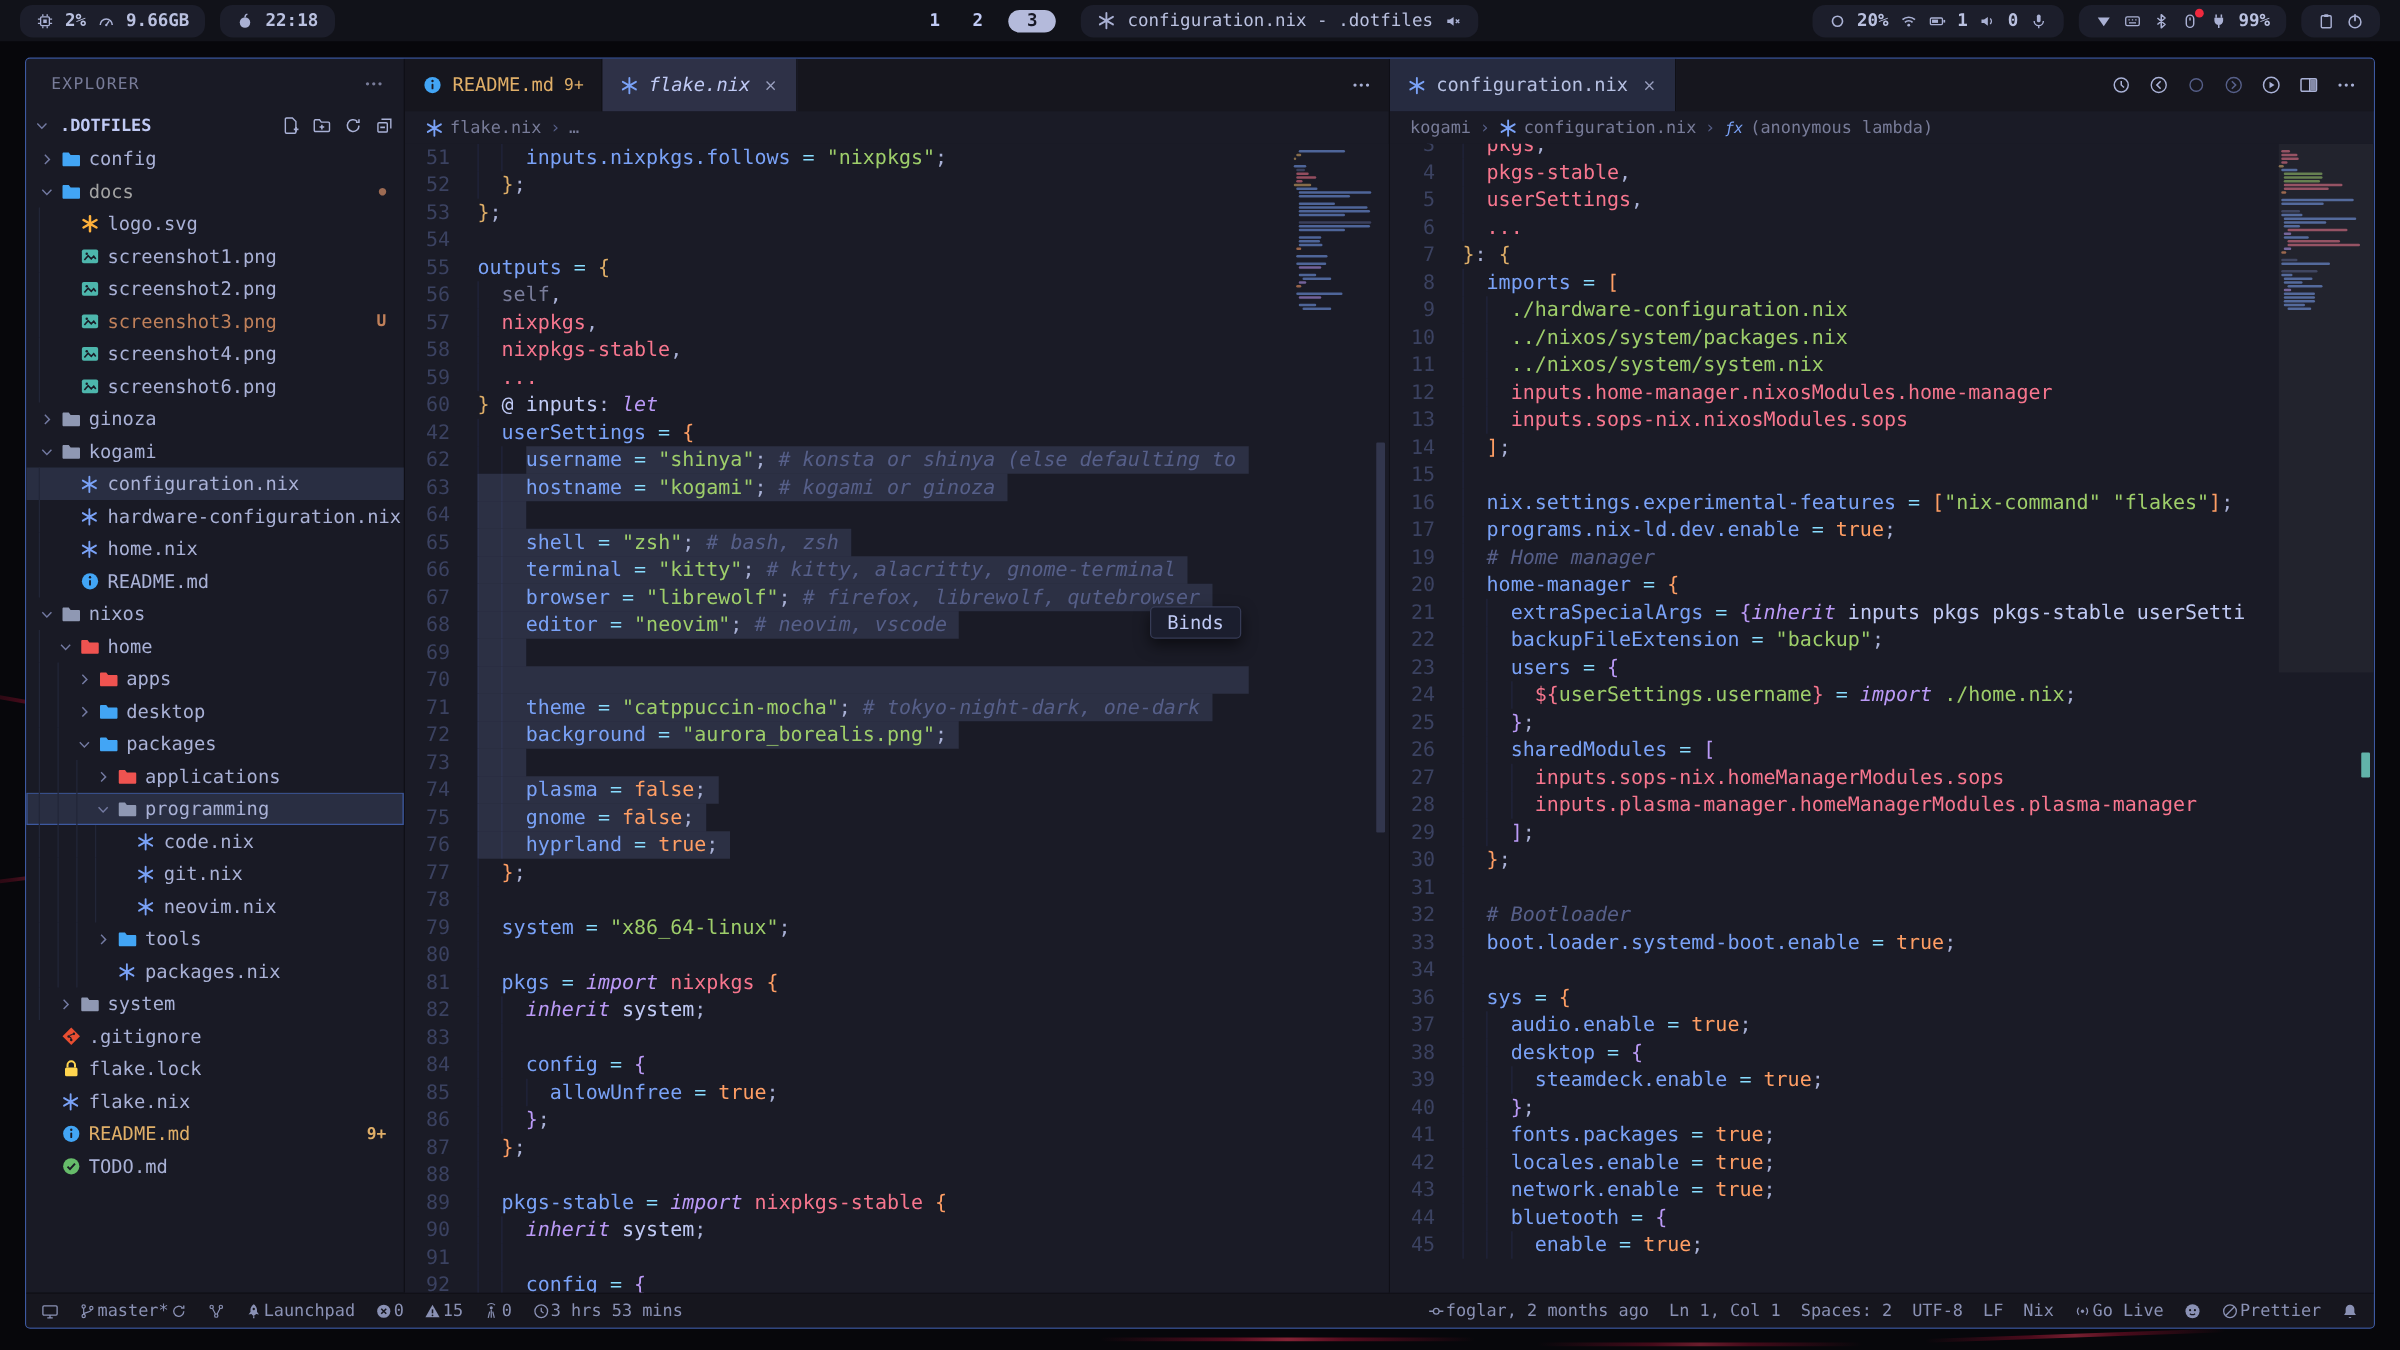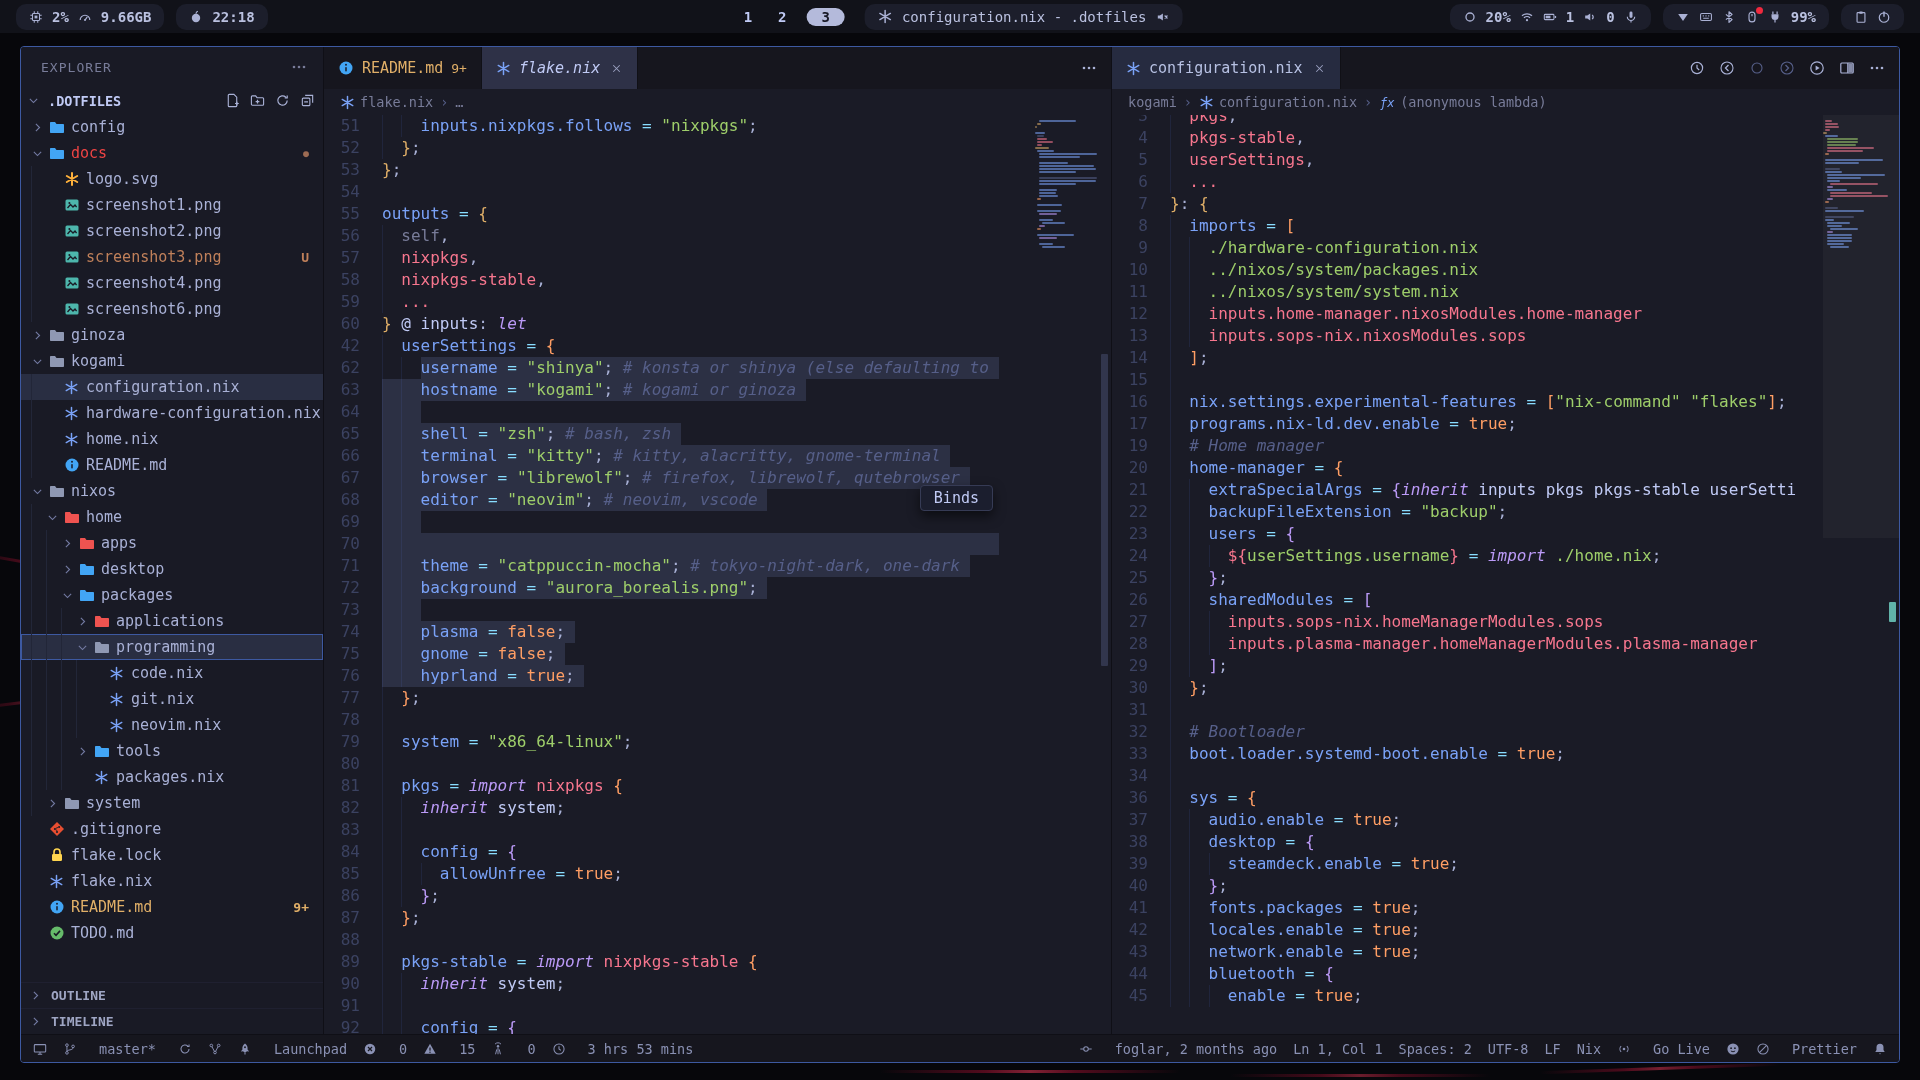--- a/index.html
+++ b/index.html
@@ -96,21 +96,21 @@
 
   .binds-tip { position:absolute; top:370px; right:118px; background:#1b1e2e; border:1px solid #363b55;
     border-radius:4px; padding:3px 13px; color:#c0caf5; font-size:15px;
     box-shadow:0 5px 12px rgba(0,0,0,.55); z-index:5; }
 
   
   .statusbar { height:28px; flex:none; background:#16161e; border-top:1px solid #0f0f16;
     display:flex; align-items:center; justify-content:space-between; padding:0 12px;
     font-size:13.5px; color:#8a91b4; }
   .sb-side { display:flex; align-items:center; gap:16px; height:100%; }
-  .sb-item { display:flex; align-items:center; gap:22px; cursor:pointer; white-space:nowrap; }
+  .sb-item { display:flex; align-items:center; gap:1px; cursor:pointer; white-space:nowrap; }
   .sb-item .ic { display:flex; }
 </style>
 </head>
 <body>
 
 <div class="streak" style="left:-30px;top:566px;width:170px;transform:rotate(10deg)"></div>
 <div class="streak" style="left:-40px;top:700px;width:140px;opacity:.3;transform:rotate(-7deg)"></div>
 
 <div class="streak" style="left:880px;top:1070px;width:300px"></div>
 <div class="streak" style="left:1230px;top:1074px;width:260px;opacity:.4"></div>
@@ -321,21 +321,21 @@
             <span class="chev">
               <svg width="13" height="13" viewBox="0 0 16 16" fill="none">
                 <path d="M3.5 6L8 10.5 12.5 6" stroke="currentColor" stroke-width="1.4"></path>
               </svg>
             </span>
             <span class="ticon" style="color: rgb(66, 165, 245);">
               <svg width="16" height="16" viewBox="0 0 16 16" fill="none">
                 <path d="M1 4c0-.6.4-1 1-1h4l1.5 2H14c.6 0 1 .4 1 1v7c0 .6-.4 1-1 1H2c-.6 0-1-.4-1-1V4z" fill="currentColor"></path>
               </svg>
             </span>
-            <span class="tlabel" style="color: #ef4444;">docs</span>
+            <span class="tlabel" style="color: #a3a3a3;">docs</span>
             <span class="tbadge" style="color: rgb(157, 107, 83); font-size: 10px;">●</span>
           </div>
           <div class="trow">
             <span class="tg"></span>
             <span class="chev"></span>
             <span class="ticon" style="color: rgb(255, 177, 59);">
               <svg width="16" height="16" viewBox="0 0 16 16" fill="none">
                 <g stroke="currentColor" stroke-width="2" stroke-linecap="round">
                   <path d="M8 2v12M2.8 5l10.4 6M2.8 11l10.4-6"></path>
                 </g>
@@ -719,38 +719,20 @@
           </div>
           <div class="trow">
             <span class="chev"></span>
             <span class="ticon" style="color: rgb(102, 187, 106);">
               <svg width="16" height="16" viewBox="0 0 16 16" fill="none">
                 <circle cx="8" cy="8" r="6.5" fill="currentColor"></circle>
                 <path d="M5 8.3l2 2 4-4.4" stroke="#191a25" stroke-width="1.6"></path>
               </svg>
             </span>
             <span class="tlabel">TODO.md</span>
-          </div>
-        </div>
-      <div class="sb-bottom" id="sb-sections">
-          <div class="sb-sec">
-            <span class="chev">
-              <svg width="13" height="13" viewBox="0 0 16 16" fill="none">
-                <path d="M6 3.5l4.5 4.5L6 12.5" stroke="currentColor" stroke-width="1.4"></path>
-              </svg>
-            </span>
-            <span>OUTLINE</span>
-          </div>
-          <div class="sb-sec">
-            <span class="chev">
-              <svg width="13" height="13" viewBox="0 0 16 16" fill="none">
-                <path d="M6 3.5l4.5 4.5L6 12.5" stroke="currentColor" stroke-width="1.4"></path>
-              </svg>
-            </span>
-            <span>TIMELINE</span>
           </div>
         </div>
     </div>
 
     <div class="group left">
       <div class="tabsbar" id="tabs-left">
           <div class="tab">
             <span class="ic" style="color: rgb(66, 165, 245); display: flex;">
               <svg width="16" height="16" viewBox="0 0 16 16" fill="none">
                 <circle cx="8" cy="8" r="6.5" fill="currentColor"></circle>

